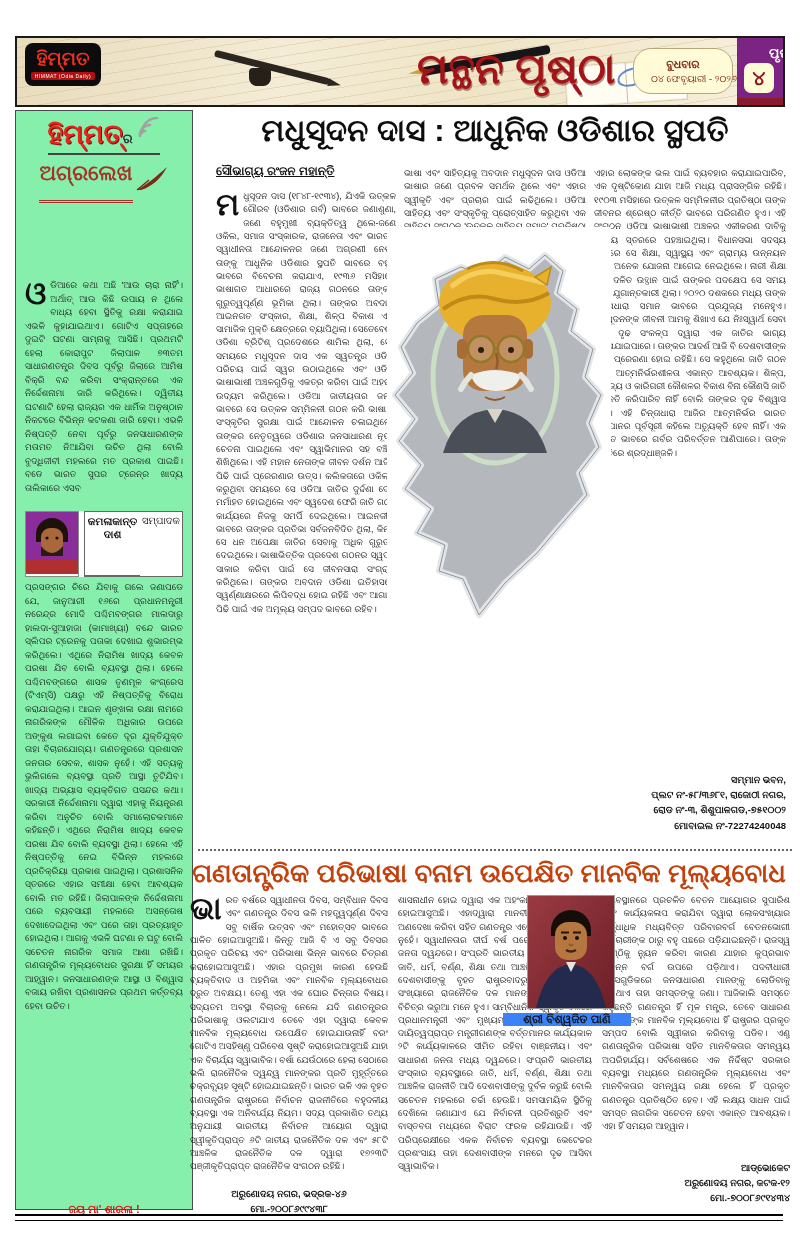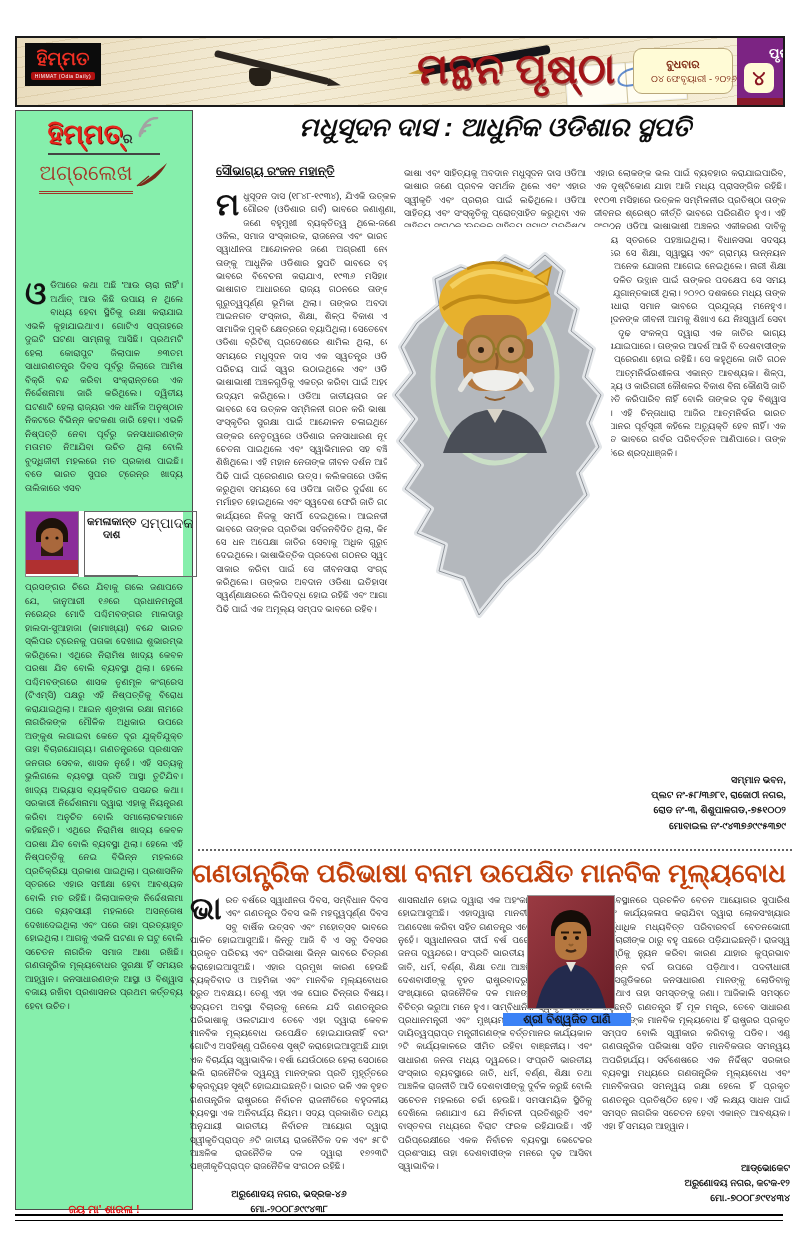--- a/index.html
+++ b/index.html
@@ -11,65 +11,65 @@
   .hdr-script{position:absolute;inset:0;opacity:.35;
        background:repeating-linear-gradient(171deg,transparent 0 9px,#c9b488 9px 10px);}
   .pen1{position:absolute;left:196px;top:26px;width:118px;height:7px;background:#2c2620;transform:rotate(14deg);border-radius:3px;}
   .pen1:after{content:"";position:absolute;right:-12px;top:0;border-left:13px solid #2c2620;border-top:4px solid transparent;border-bottom:4px solid transparent;}
   .pen2{position:absolute;left:404px;top:18px;width:130px;height:9px;background:#15151a;transform:rotate(-10deg);border-radius:4px;}
   .pen2:after{content:"";position:absolute;left:-14px;top:1px;border-right:15px solid #c9a23c;border-top:3px solid transparent;border-bottom:3px solid transparent;}
   .ink{position:absolute;left:232px;top:30px;width:22px;height:18px;background:#262018;border-radius:4px 4px 8px 8px;}
   .book{position:absolute;left:548px;top:24px;width:120px;height:40px;background:#fffdf2;border:1px solid #d8cba4;transform:rotate(-4deg);box-shadow:inset 0 0 0 1px #eee;}
   .book:before{content:"";position:absolute;left:50%;top:0;bottom:0;width:1px;background:#cbbf97;}
   .scribble{position:absolute;left:600px;top:30px;width:26px;height:14px;border:2px solid #3a6fc4;border-radius:60% 40% 55% 45%;transform:rotate(-12deg);opacity:.8;}
-  .hdr-logo{position:absolute;left:8px;top:5px;width:76px;height:43px;background:#0c0c0c;border-radius:0;
+  .hdr-logo{position:absolute;left:8px;top:5px;width:76px;height:43px;background:#0c0c0c;border-radius:8px;
        display:flex;flex-direction:column;align-items:center;justify-content:center;}
   .hdr-logo .t{color:#f03024;font-weight:bold;font-size:19px;line-height:1;}
   .hdr-logo .s{margin-top:4px;background:#b01010;color:#fff;font-size:5px;letter-spacing:.5px;padding:1px 4px;border-radius:2px;white-space:nowrap;}
   .mast-title{position:absolute;left:400px;top:1px;width:268px;text-align:left;
        font-size:42px;font-weight:bold;color:#a21418;line-height:1.45;
        text-shadow:1px 2px 0 rgba(90,10,10,.45);}
   .datebox{position:absolute;right:50px;top:10px;width:98px;height:44px;background:#fffbd6;border:1px solid #b9a77a;
-       border-radius:9px;display:flex;flex-direction:column;align-items:center;justify-content:center;}
+       border-radius:18px;display:flex;flex-direction:column;align-items:center;justify-content:center;}
   .datebox .wd{font-weight:bold;font-size:11px;color:#7c2410;}
   .datebox .dt{font-size:9.5px;color:#7c2410;margin-top:2px;white-space:nowrap;margin-left:22px;}
   .pagecol{position:absolute;right:0;top:0;width:46px;height:100%;background:#7c2483;}
   .pagecol .pw{position:absolute;left:0;right:0;top:7px;text-align:center;color:#fff;font-size:14px;font-weight:bold;margin-left:32px;}
   .pagecol .pnbox{position:absolute;left:7px;top:25px;width:30px;height:30px;background:#fffbd6;border-radius:7px;
        display:flex;align-items:center;justify-content:center;font-size:20px;font-weight:bold;color:#8a1420;}
   .pagecol .corner{position:absolute;left:0;right:0;bottom:0;height:7px;background:#8a1b2a;}
   
   .edbox{position:absolute;left:15px;top:110px;width:176px;height:1098px;border:1px solid #4a4a4a;background:#86efac;}
   .brand{position:absolute;left:0;top:6px;width:100%;text-align:center;}
   .brand-l1{font-size:27px;font-weight:bold;color:#e8251c;line-height:1.3;display:inline-block;
        text-shadow:1px 1px 0 #7d0d08;}
   .brand-suffix{font-size:13px;color:#333;font-weight:bold;}
   .waves{display:inline-block;vertical-align:top;margin-left:2px;}
   .brand-rule{width:112px;border-bottom:2px solid #444;margin:1px auto 2px auto;}
   .brand-l2{font-size:37px;font-weight:bold;color:#187a33;line-height:1.35;
        text-shadow:2px 2px 0 #9aa59b, -1px -1px 0 #0d5c24;}
   .brand-l3row{margin-top:4px;display:flex;align-items:center;justify-content:center;gap:2px;}
-  .brand-l3{font-size:21px;font-weight:normal;color:#a33427;border-bottom:3px double #a33427;padding-bottom:5px;line-height:1.3;}
+  .brand-l3{font-size:21px;font-weight:bold;color:#a33427;border-bottom:3px double #a33427;padding-bottom:14px;line-height:1.3;}
   .edbody{position:absolute;font-size:9px;line-height:1.5;text-align:justify;color:#161616;overflow:hidden;}
   .ed-top{left:9px;top:168px;width:158px;height:228px;}
   .ed-bottom{left:9px;top:470px;width:158px;height:606px;}
   .authorcard{position:absolute;left:9px;top:400px;width:158px;height:66px;display:flex;background:#fff;}
   .aphoto{width:52px;height:64px;border:1px solid #888;flex:none;}
   .abox{flex:1;margin-left:5px;border:1px solid #666;display:flex;align-items:stretch;justify-content:center;}
   .abox .nm{font-weight:bold;font-size:10.5px;text-align:center;padding:3px 2px;border-bottom:1px solid #666;}
-  .abox .rl{font-size:14px;text-align:center;padding:3px 2px;}
+  .abox .rl{font-size:10px;text-align:center;padding:3px 2px;}
   .ed-closing{position:absolute;left:0;top:1076px;width:100%;text-align:center;color:#e21212;font-weight:bold;font-size:11px;margin-top:16px;}
   
   .col{position:absolute;font-size:9px;line-height:1.48;text-align:justify;color:#131313;overflow:hidden;}
   .dropcap{float:left;font-size:31px;line-height:.85;font-weight:bold;padding:2px 4px 0 0;color:#111;}
   .signoff{position:absolute;font-size:9.5px;font-weight:bold;line-height:1.6;color:#111;}
   .signoff div{white-space:nowrap;}
   
   .a1-headline{position:absolute;left:198px;top:110px;width:594px;text-align:center;
-       font-size:26px;font-weight:bold;color:#0d0d0d;line-height:1.35;font-style:italic;}
+       font-size:31px;font-weight:bold;color:#0d0d0d;line-height:1.35;}
   .a1-byline{position:absolute;left:216px;top:164px;font-size:12px;font-weight:bold;
        text-decoration:underline;color:#111;}
   .a1c1{left:216px;top:190px;width:180px;height:652px;}
   .a1c2{left:404px;top:167px;width:182px;height:678px;}
   .a1c3{left:594px;top:167px;width:192px;height:600px;}
   .a1-signoff{left:594px;top:772px;width:192px;text-align:right;}
   .portrait{position:absolute;left:387px;top:227px;width:224px;height:394px;background:#fff;}
   .dotsep{position:absolute;left:198px;top:849px;width:594px;border-top:2px dotted #666;}
   
   .a2-headline{position:absolute;left:186px;top:856px;width:606px;text-align:center;
@@ -171,21 +171,21 @@
   <div class="col a1c1">
     <span class="dropcap">ମ</span><span>ଧୁସୂଦନ ଦାସ (୧୮୪୮-୧୯୩୪), ଯିଏକି ଉତ୍କଳ ଗୌରବ (ଓଡିଶାର ଗର୍ବ) ଭାବରେ ଜଣାଶୁଣା, ଜଣେ ବହୁମୁଖୀ ବ୍ୟକ୍ତିତ୍ୱ ଥିଲେ-ଜଣେ ଓକିଲ, ସମାଜ ସଂସ୍କାରକ, ରାଜନେତା ଏବଂ ଭାରତର ସ୍ୱାଧୀନତା ଆନ୍ଦୋଳନର ଜଣେ ଅଗ୍ରଣୀ ନେତା। ତାଙ୍କୁ ଆଧୁନିକ ଓଡିଶାର ସ୍ଥପତି ଭାବରେ ବହୁଳ ଭାବରେ ବିବେଚନା କରାଯାଏ, ୧୯୩୬ ମସିହାରେ ଭାଷାଗତ ଆଧାରରେ ରାଜ୍ୟ ଗଠନରେ ତାଙ୍କର ଗୁରୁତ୍ୱପୂର୍ଣ୍ଣ ଭୂମିକା ଥିଲା।    ତାଙ୍କର ଅବଦାନ, ଆଇନଗତ ସଂସ୍କାର, ଶିକ୍ଷା, ଶିଳ୍ପ ବିକାଶ ଏବଂ ସାମାଜିକ ମୁକ୍ତି କ୍ଷେତ୍ରରେ ବ୍ୟାପିଥିଲା। ସେତେବେଳେ ଓଡିଶା ବ୍ରିଟିଶ୍ ପ୍ରଦେଶରେ ଶାମିଲ ଥିଲା, ସେହି ସମୟରେ ମଧୁସୂଦନ ଦାସ ଏକ ସ୍ୱତନ୍ତ୍ର ଓଡିଆ ପରିଚୟ ପାଇଁ ସ୍ୱର ଉଠାଇଥିଲେ ଏବଂ ଓଡିଆ ଭାଷାଭାଷୀ ଅଞ୍ଚଳଗୁଡିକୁ ଏକତ୍ର କରିବା ପାଇଁ ଅହରହ ଉଦ୍ୟମ କରିଥିଲେ।    ଓଡିଆ ଜାତୀୟତାର ଜନକ ଭାବରେ ସେ ଉତ୍କଳ ସମ୍ମିଳନୀ ଗଠନ କରି ଭାଷା ଓ ସଂସ୍କୃତିର ସୁରକ୍ଷା ପାଇଁ ଆନ୍ଦୋଳନ ଚଳାଇଥିଲେ। ତାଙ୍କର ନେତୃତ୍ୱରେ ଓଡିଶାର ଜନସାଧାରଣ ନୂତନ ଚେତନା ପାଇଥିଲେ ଏବଂ ସ୍ୱାଭିମାନର ସହ ବଞ୍ଚିବା ଶିଖିଥିଲେ। ଏହି ମହାନ ନେତାଙ୍କ ଜୀବନ ଦର୍ଶନ ଆଜିର ପିଢି ପାଇଁ ପ୍ରେରଣାର ଉତ୍ସ।    କଲିକତାରେ ଓକିଲାତି କରୁଥିବା ସମୟରେ ସେ ଓଡିଆ ଜାତିର ଦୁର୍ଦ୍ଦଶା ଦେଖି ମର୍ମାହତ ହୋଇଥିଲେ ଏବଂ ସ୍ୱଦେଶ ଫେରି ଜାତି ଗଠନ କାର୍ଯ୍ୟରେ ନିଜକୁ ସମର୍ପି ଦେଇଥିଲେ। ଆଇନଜୀବୀ ଭାବରେ ତାଙ୍କର ପ୍ରତିଭା ସର୍ବଜନବିଦିତ ଥିଲା, କିନ୍ତୁ ସେ ଧନ ଅପେକ୍ଷା ଜାତିର ସେବାକୁ ଅଧିକ ଗୁରୁତ୍ୱ ଦେଇଥିଲେ।    ଭାଷାଭିତ୍ତିକ ପ୍ରଦେଶ ଗଠନର ସ୍ୱପ୍ନ ସାକାର କରିବା ପାଇଁ ସେ ଜୀବନସାରା ସଂଗ୍ରାମ କରିଥିଲେ। ତାଙ୍କର ଅବଦାନ ଓଡିଶା ଇତିହାସରେ ସ୍ୱର୍ଣ୍ଣାକ୍ଷରରେ ଲିପିବଦ୍ଧ ହୋଇ ରହିଛି ଏବଂ ଆଗାମୀ ପିଢି ପାଇଁ ଏକ ଅମୂଲ୍ୟ ସମ୍ପଦ ଭାବରେ ରହିବ।</span>
   </div>
   <div class="col a1c2">ଭାଷା ଏବଂ ସାହିତ୍ୟକୁ ଅବଦାନ ମଧୁସୂଦନ ଦାସ ଓଡିଆ ଭାଷାର ଜଣେ ପ୍ରବଳ ସମର୍ଥକ ଥିଲେ ଏବଂ ଏହାର ସ୍ୱୀକୃତି ଏବଂ ପ୍ରଚାର ପାଇଁ ଲଢିଥିଲେ। ଓଡିଆ ସାହିତ୍ୟ ଏବଂ ସଂସ୍କୃତିକୁ ପ୍ରୋତ୍ସାହିତ କରୁଥିବା ଏକ ସାହିତ୍ୟ ସଂଗଠନ 'ଉତ୍କଳ ସାହିତ୍ୟ ସମାଜ' ପ୍ରତିଷ୍ଠା କରିବାରେ ସେ ଗୁରୁତ୍ୱପୂର୍ଣ୍ଣ ଭୂମିକା ଗ୍ରହଣ କରିଥିଲେ।    ସେ ଓଡିଆ ଶବ୍ଦକୋଷ, ପୁସ୍ତକ ଏବଂ ପତ୍ରିକା ପ୍ରକାଶନକୁ ପ୍ରୋତ୍ସାହିତ କରିଥିଲେ, ଯାହା ଭାଷାର ଭିତ୍ତିଭୂମି ନିର୍ମାଣ କରିଥିଲା। ଓଡିଆରେ ତାଙ୍କର ନିଜସ୍ୱ ଲେଖା, ଭାଷଣ ଏବଂ ପ୍ରବନ୍ଧ ଲେଖକ ଏବଂ ନାଟ୍ୟକାରଙ୍କୁ ଅନୁପ୍ରାଣିତ କରିଥିଲା। ତାଙ୍କର ପ୍ରୟାସ ଓଡିଆମାନଙ୍କ ମଧ୍ୟରେ ଜାଗରଣ ଆଣି ଏକ ପିଢିକୁ ଜଗାଇଥିଲା।    ପରିଚୟ ସୃଷ୍ଟି କରିବାରେ ସାହାଯ୍ୟ କରିଥିଲା, ଯାହା ପରବର୍ତ୍ତୀ କାର୍ଯ୍ୟରେ ଏକ ସ୍ୱତନ୍ତ୍ର ଉତ୍କଳ ପ୍ରଦେଶ ଗଠନର ମୂଳଦୁଆ ପକାଇଥିଲା। ଶିଳ୍ପ ଏବଂ ଅର୍ଥନୈତିକ ବିକାଶରେ ମଧ୍ୟ ତାଙ୍କର ଅବଦାନ ଅତୁଳନୀୟ। ଫିଲିଗ୍ରୀ ରୂପା କାମ ଭଳି ହସ୍ତଶିଳ୍ପକୁ ସେ ପୁନରୁଦ୍ଧାର କରିଥିଲେ ଏବଂ ସ୍ଥାନୀୟ କାରିଗରଙ୍କୁ ପ୍ରୋତ୍ସାହନ ଦେଇଥିଲେ।    ବିକାଶ ପାଇଁ ମଧ୍ୟ ପରାମର୍ଶ ଦେଇଥିଲେ। କୃଷି, ଜଳସେଚନ ଏବଂ ସମବାୟ ସମାଜକୁ ପ୍ରୋତ୍ସାହିତ କରିବାରେ ତାଙ୍କର ପ୍ରୟାସ କୃଷକମାନଙ୍କ ଆର୍ଥିକ ଅବସ୍ଥାକୁ ଉନ୍ନତ କରିବାରେ ସାହାଯ୍ୟ କରିଥିଲା। ସେ ବିଶ୍ୱାସ କରୁଥିଲେ ଯେ ଖଣିଜ ପଦାର୍ଥ ସମେତ ଓଡିଶାର ସମୃଦ୍ଧ ପ୍ରାକୃତିକ ସମ୍ପଦକୁ</div>
   <div class="col a1c3">ଏହାର ଲୋକଙ୍କ ଭଲ ପାଇଁ ବ୍ୟବହାର କରାଯାଇପାରିବ, ଏକ ଦୃଷ୍ଟିକୋଣ ଯାହା ଆଜି ମଧ୍ୟ ପ୍ରାସଙ୍ଗିକ ରହିଛି। ୧୯୦୩ ମସିହାରେ ଉତ୍କଳ ସମ୍ମିଳନୀର ପ୍ରତିଷ୍ଠା ତାଙ୍କ ଜୀବନର ଶ୍ରେଷ୍ଠ କୀର୍ତ୍ତି ଭାବରେ ପରିଗଣିତ ହୁଏ। ଏହି ସଂଗଠନ ଓଡିଆ ଭାଷାଭାଷୀ ଅଞ୍ଚଳର ଏକୀକରଣ ଦାବିକୁ ଜାତୀୟ ସ୍ତରରେ ପହଞ୍ଚାଇଥିଲା।    ବିଧାନସଭା ସଦସ୍ୟ ଭାବରେ ସେ ଶିକ୍ଷା, ସ୍ୱାସ୍ଥ୍ୟ ଏବଂ ଗ୍ରାମ୍ୟ ଉନ୍ନୟନ ପାଇଁ ଅନେକ ଯୋଜନା ଆଗେଇ ନେଇଥିଲେ। ନାରୀ ଶିକ୍ଷା ଏବଂ ଦଳିତ ଉତ୍ଥାନ ପାଇଁ ତାଙ୍କର ପଦକ୍ଷେପ ସେ ସମୟ ପାଇଁ ଯୁଗାନ୍ତକାରୀ ଥିଲା। ୨୦୨୦ ଦଶକରେ ମଧ୍ୟ ତାଙ୍କ ଚିନ୍ତାଧାରା ସମାନ ଭାବରେ ପ୍ରଯୁଜ୍ୟ ମନେହୁଏ।    ମଧୁସୂଦନଙ୍କ ଜୀବନୀ ଆମକୁ ଶିଖାଏ ଯେ ନିଃସ୍ୱାର୍ଥ ସେବା ଏବଂ ଦୃଢ ସଂକଳ୍ପ ଦ୍ୱାରା ଏକ ଜାତିର ଭାଗ୍ୟ ବଦଳାଯାଇପାରେ। ତାଙ୍କର ଆଦର୍ଶ ଆଜି ବି ଦେଶବାସୀଙ୍କ ପାଇଁ ପ୍ରେରଣା ହୋଇ ରହିଛି।    ସେ କହୁଥିଲେ ଜାତି ଗଠନ ପାଇଁ ଆତ୍ମନିର୍ଭରଶୀଳତା ଏକାନ୍ତ ଆବଶ୍ୟକ। ଶିଳ୍ପ, ବାଣିଜ୍ୟ ଓ କାରିଗରୀ କୌଶଳର ବିକାଶ ବିନା କୌଣସି ଜାତି ଉନ୍ନତି କରିପାରିବ ନାହିଁ ବୋଲି ତାଙ୍କର ଦୃଢ ବିଶ୍ୱାସ ଥିଲା। ଏହି ଚିନ୍ତାଧାରା ଆଜିର ଆତ୍ମନିର୍ଭର ଭାରତ ଅଭିଯାନର ପୂର୍ବସୂରୀ କହିଲେ ଅତ୍ୟୁକ୍ତି ହେବ ନାହିଁ।    ଏକ ଭାରତ ଭାବରେ ଗର୍ବର ପରିବର୍ତ୍ତନ ଆଣିପାରେ। ତାଙ୍କ ସ୍ମୃତିରେ ଶ୍ରଦ୍ଧାଞ୍ଜଳି।</div>
 
   <div class="signoff a1-signoff">
     <div>ସମ୍ମାନ ଭବନ,</div>
     <div>ପ୍ଲଟ ନଂ-୫୮/୩୬୮୧, ରାଜୋଠୀ ନଗର,</div>
     <div>ରୋଡ ନଂ-୩, ଶିଶୁପାଳଗଡ,-୭୫୧୦୦୨</div>
-    <div>ମୋବାଇଲ ନଂ-୯୪୩୭୬୯୯୫୩୭୯</div>
+    <div>ମୋବାଇଲ ନଂ-72274240048</div>
   </div>
 
   <div class="portrait">
     <svg width="224" height="394" viewBox="0 0 224 394">
       <path d="M30,96 L52,78 L48,52 L74,40 L96,48 L118,30 L142,42 L158,28 L176,44 L170,66 L190,82 L184,104 L206,122 L198,150 L214,168 L202,196 L212,220 L192,246 L200,268 L172,300 L150,326 L118,356 L92,388 L76,352 L52,344 L58,318 L30,306 L44,282 L18,262 L34,238 L12,214 L28,192 L8,168 L26,146 L14,120 Z" fill="#b4b8bd" stroke="#e3e6e9" stroke-width="6" stroke-linejoin="round"></path>
       <path d="M30,96 L52,78 L48,52 L74,40 L96,48 L118,30 L142,42 L158,28 L176,44 L170,66 L190,82 L184,104 L206,122 L198,150 L214,168 L202,196 L212,220 L192,246 L200,268 L172,300 L150,326 L118,356 L92,388 L76,352 L52,344 L58,318 L30,306 L44,282 L18,262 L34,238 L12,214 L28,192 L8,168 L26,146 L14,120 Z" fill="none" stroke="#8f949a" stroke-width="1"></path>
       <g transform="translate(50,30)">
         <ellipse cx="58" cy="120" rx="62" ry="86" fill="none" stroke="#cfe8c8" stroke-width="5" opacity="0.8"></ellipse>
 
         <ellipse cx="58" cy="46" rx="56" ry="40" fill="#e7b12d"></ellipse>

